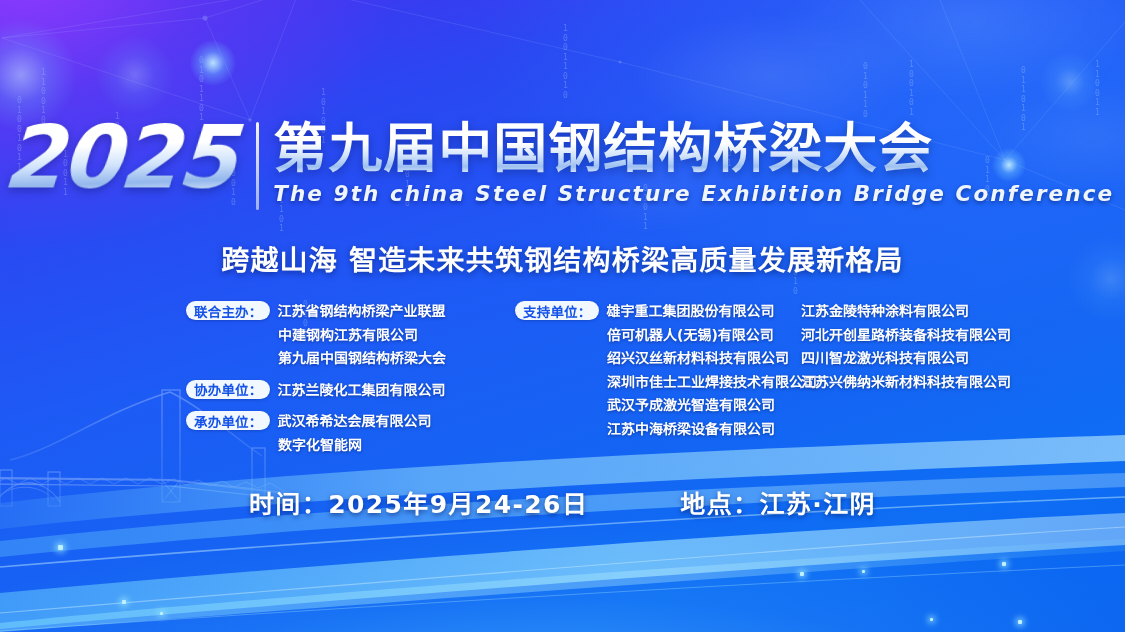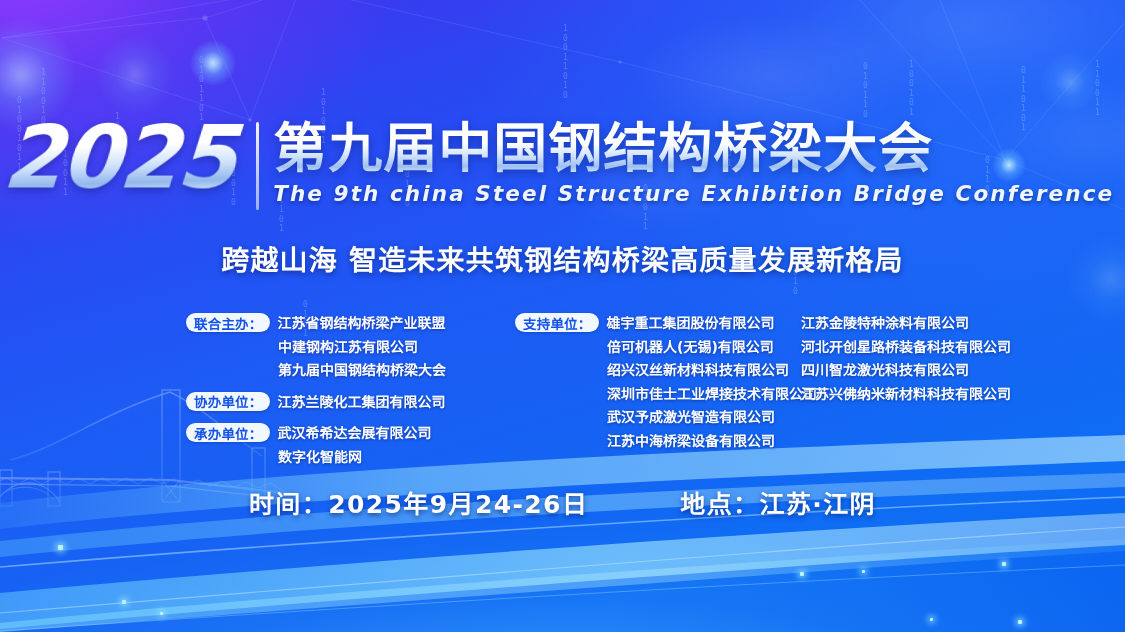--- a/index.html
+++ b/index.html
@@ -190,21 +190,21 @@
 
   
   .sponsors {
     position: absolute;
     left: 186px;
     top: 300px;
     width: 860px;
     height: 165px;
   }
 
-  .col { position: absolute; top: 0; margin-top: 12px; }
+  .col { position: absolute; top: 0; }
   .col-left   { left: 0;   width: 320px; }
   .col-mid    { left: 329px; width: 290px; }
   .col-right  { left: 615px; width: 245px; }
 
   .grp { position: relative; }
 
   .row {
     display: flex;
     align-items: flex-start;
     min-height: 23.5px;

